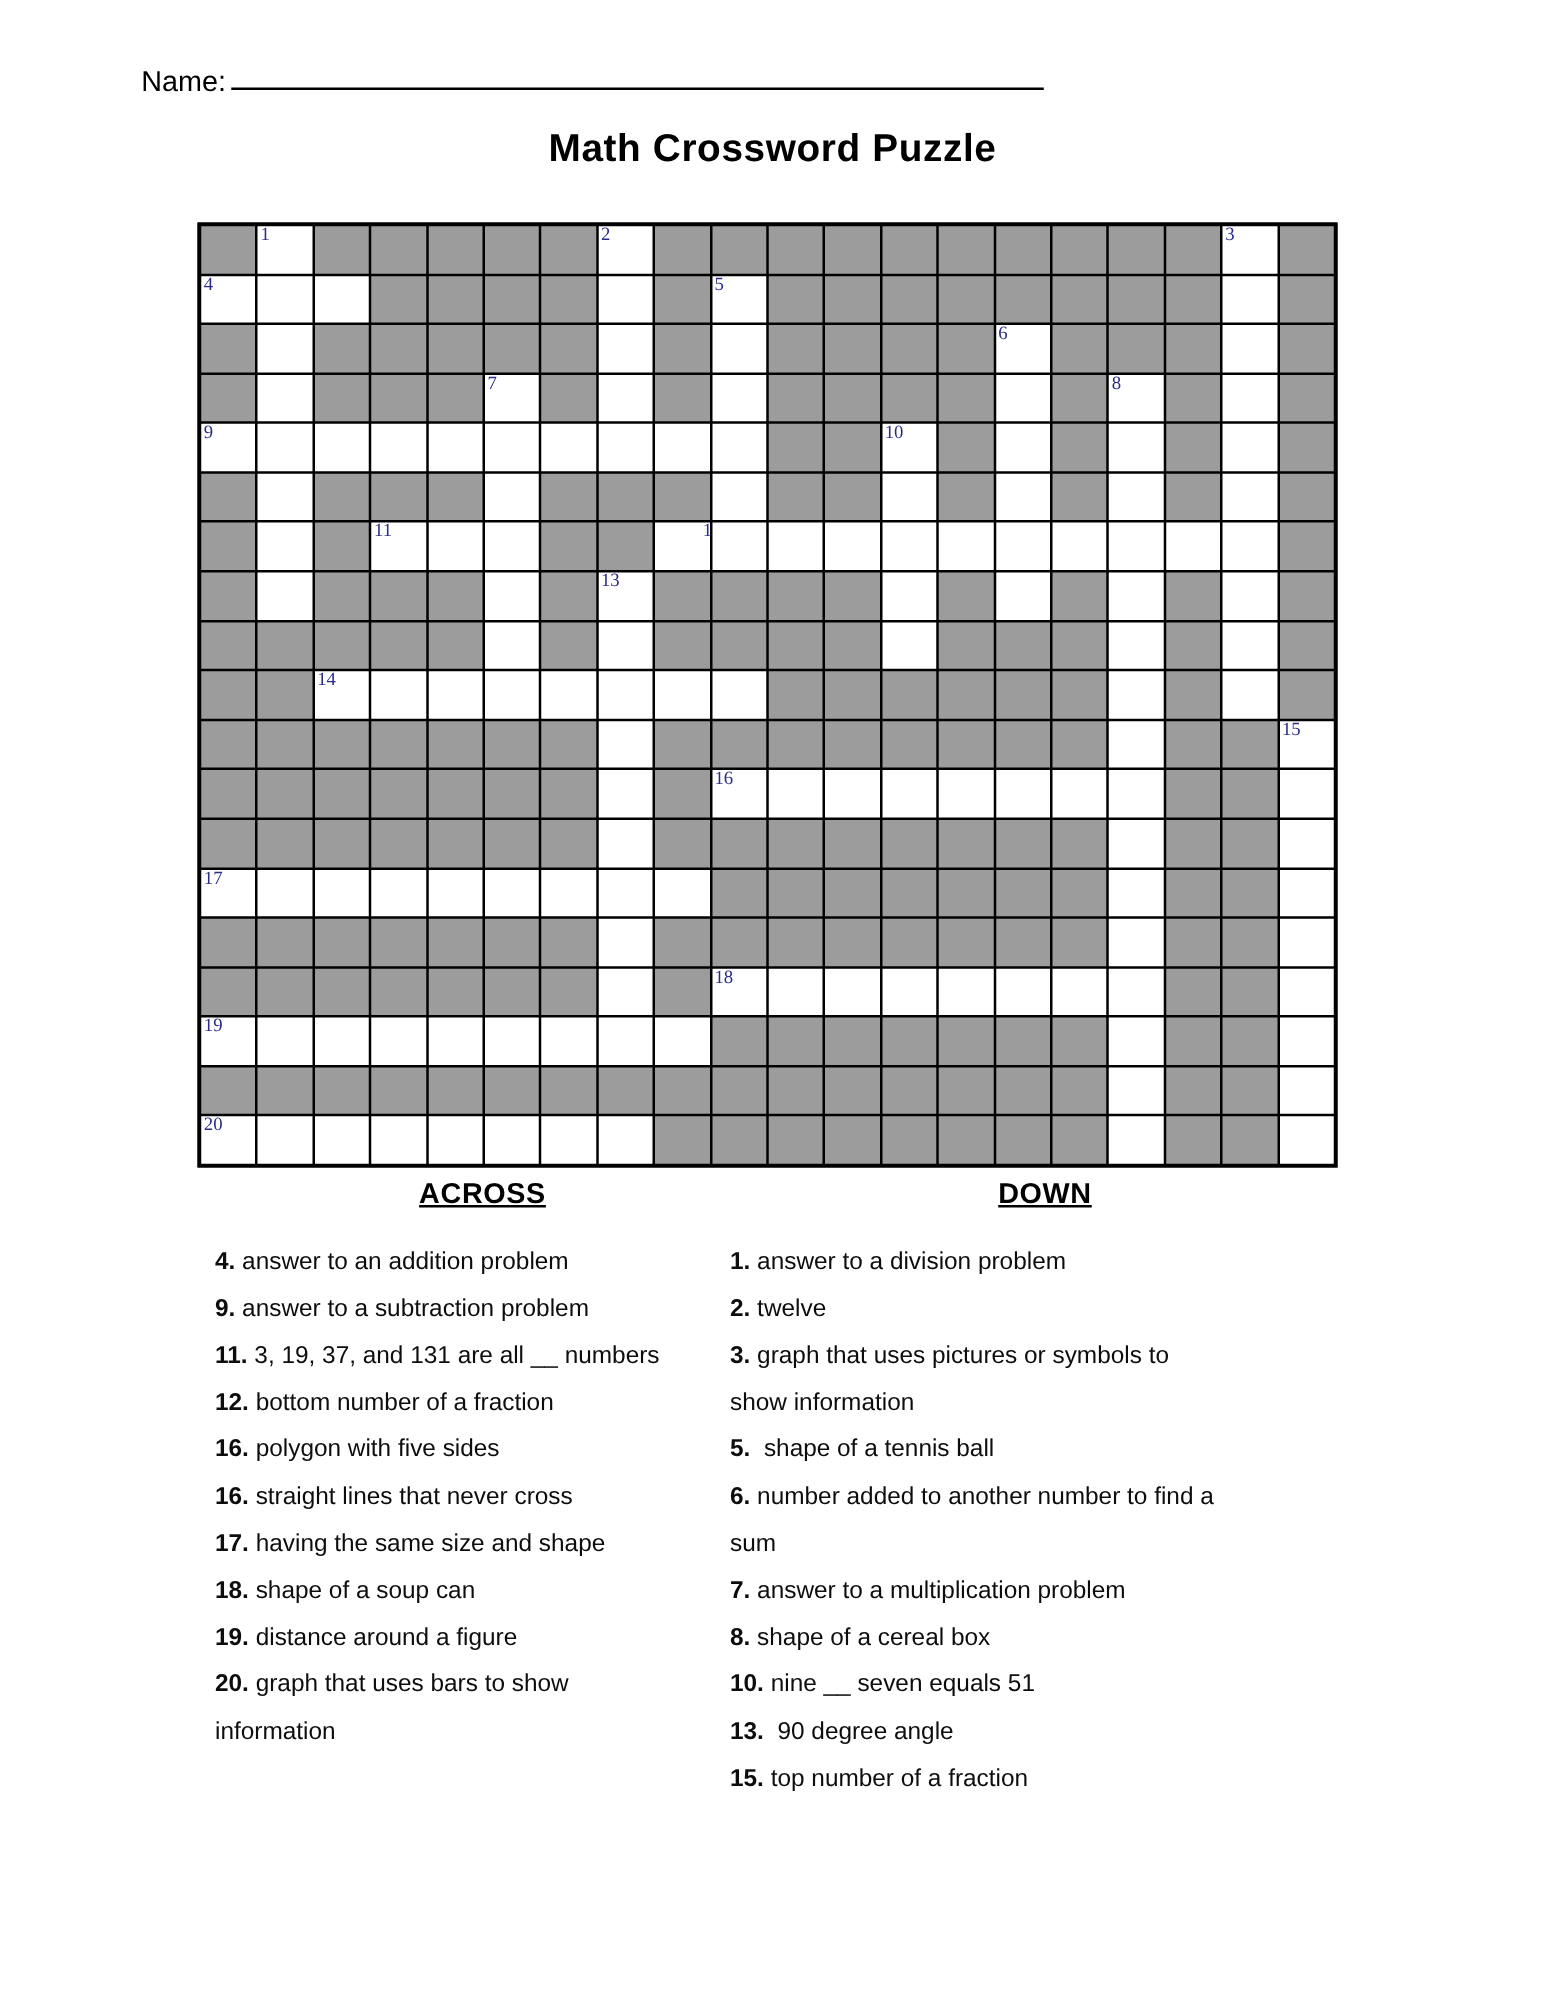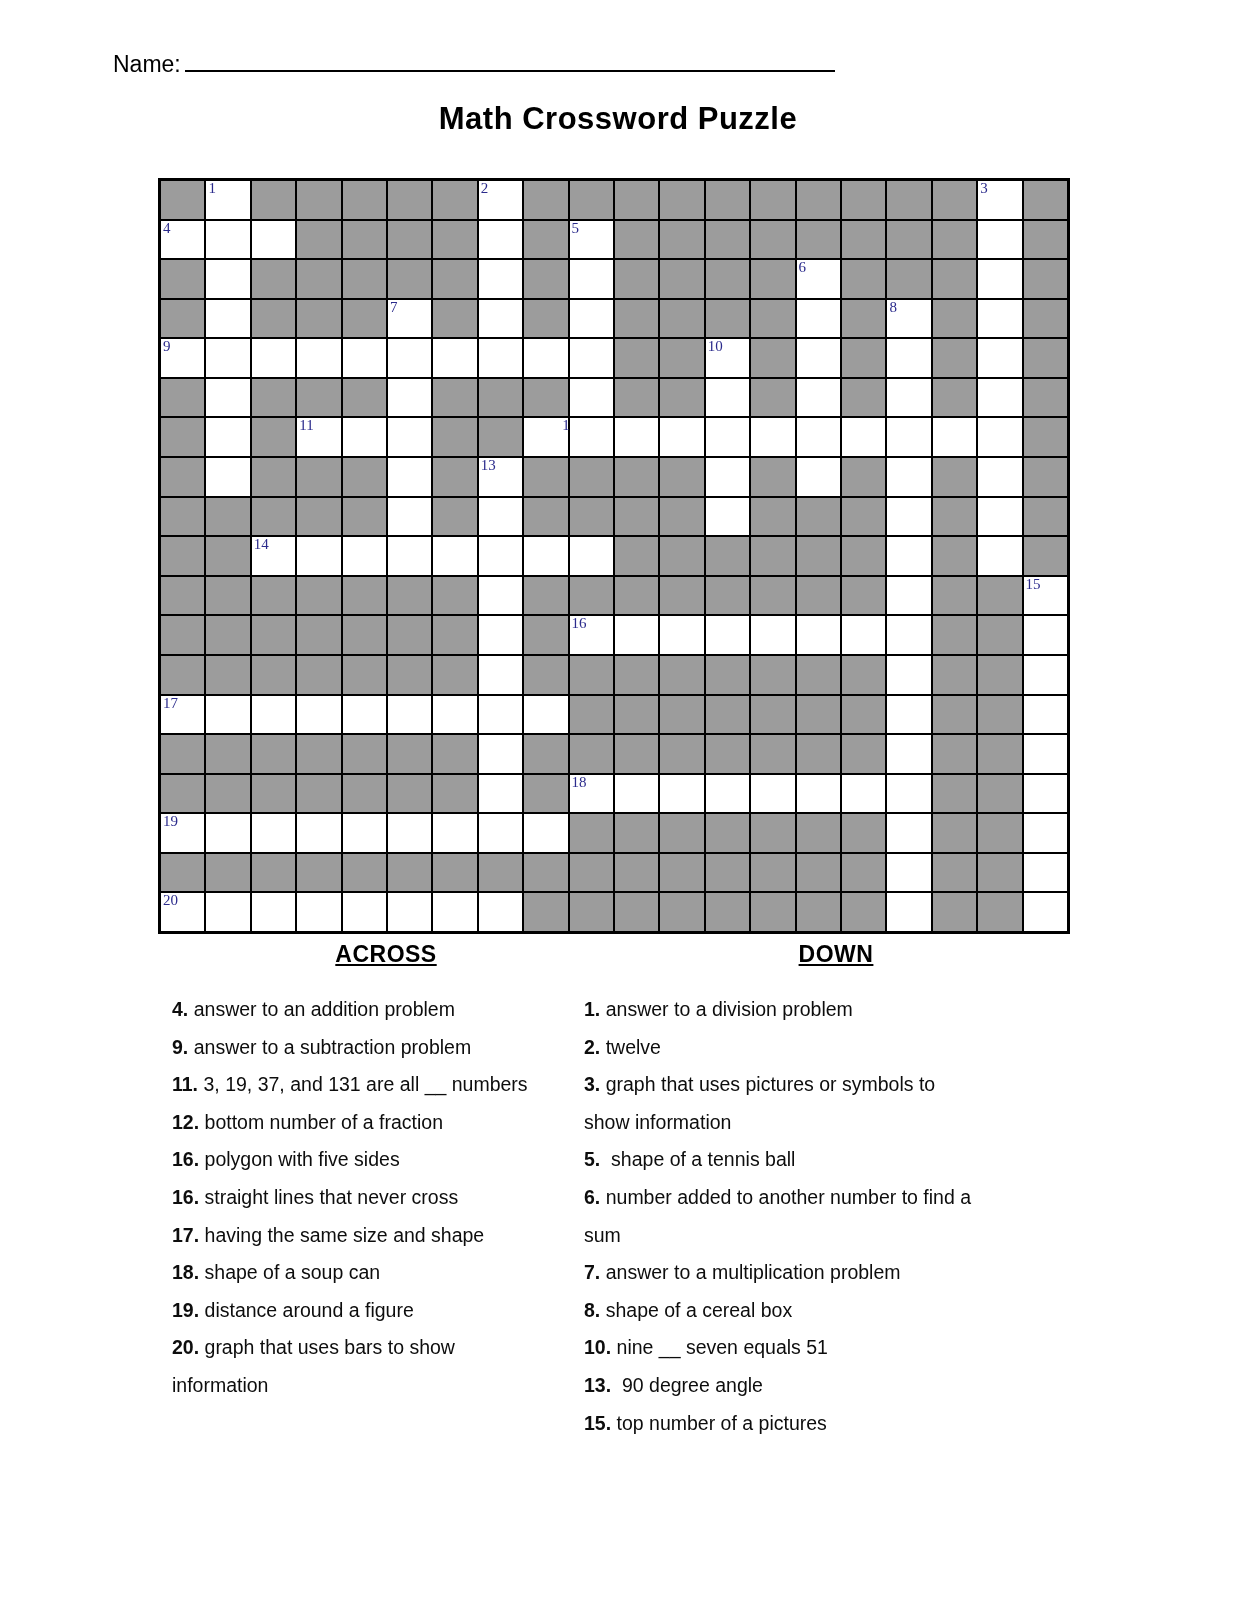--- a/index.html
+++ b/index.html
@@ -485,14 +485,14 @@
     <div class="clue-line"><span class="clue-num">2.</span> <span>twelve</span></div>
     <div class="clue-line"><span class="clue-num">3.</span> <span>graph that uses pictures or symbols to</span></div>
     <div class="clue-line"><span>show information</span></div>
     <div class="clue-line"><span class="clue-num">5.</span> <span> shape of a tennis ball</span></div>
     <div class="clue-line"><span class="clue-num">6.</span> <span>number added to another number to find a</span></div>
     <div class="clue-line"><span>sum</span></div>
     <div class="clue-line"><span class="clue-num">7.</span> <span>answer to a multiplication problem</span></div>
     <div class="clue-line"><span class="clue-num">8.</span> <span>shape of a cereal box</span></div>
     <div class="clue-line"><span class="clue-num">10.</span> <span>nine __ seven equals 51</span></div>
     <div class="clue-line"><span class="clue-num">13.</span> <span> 90 degree angle</span></div>
-    <div class="clue-line"><span class="clue-num">15.</span> <span>top number of a pictures</span></div>
+    <div class="clue-line"><span class="clue-num">15.</span> <span>top number of a fraction</span></div>
   </div>
 
 </body></html>

